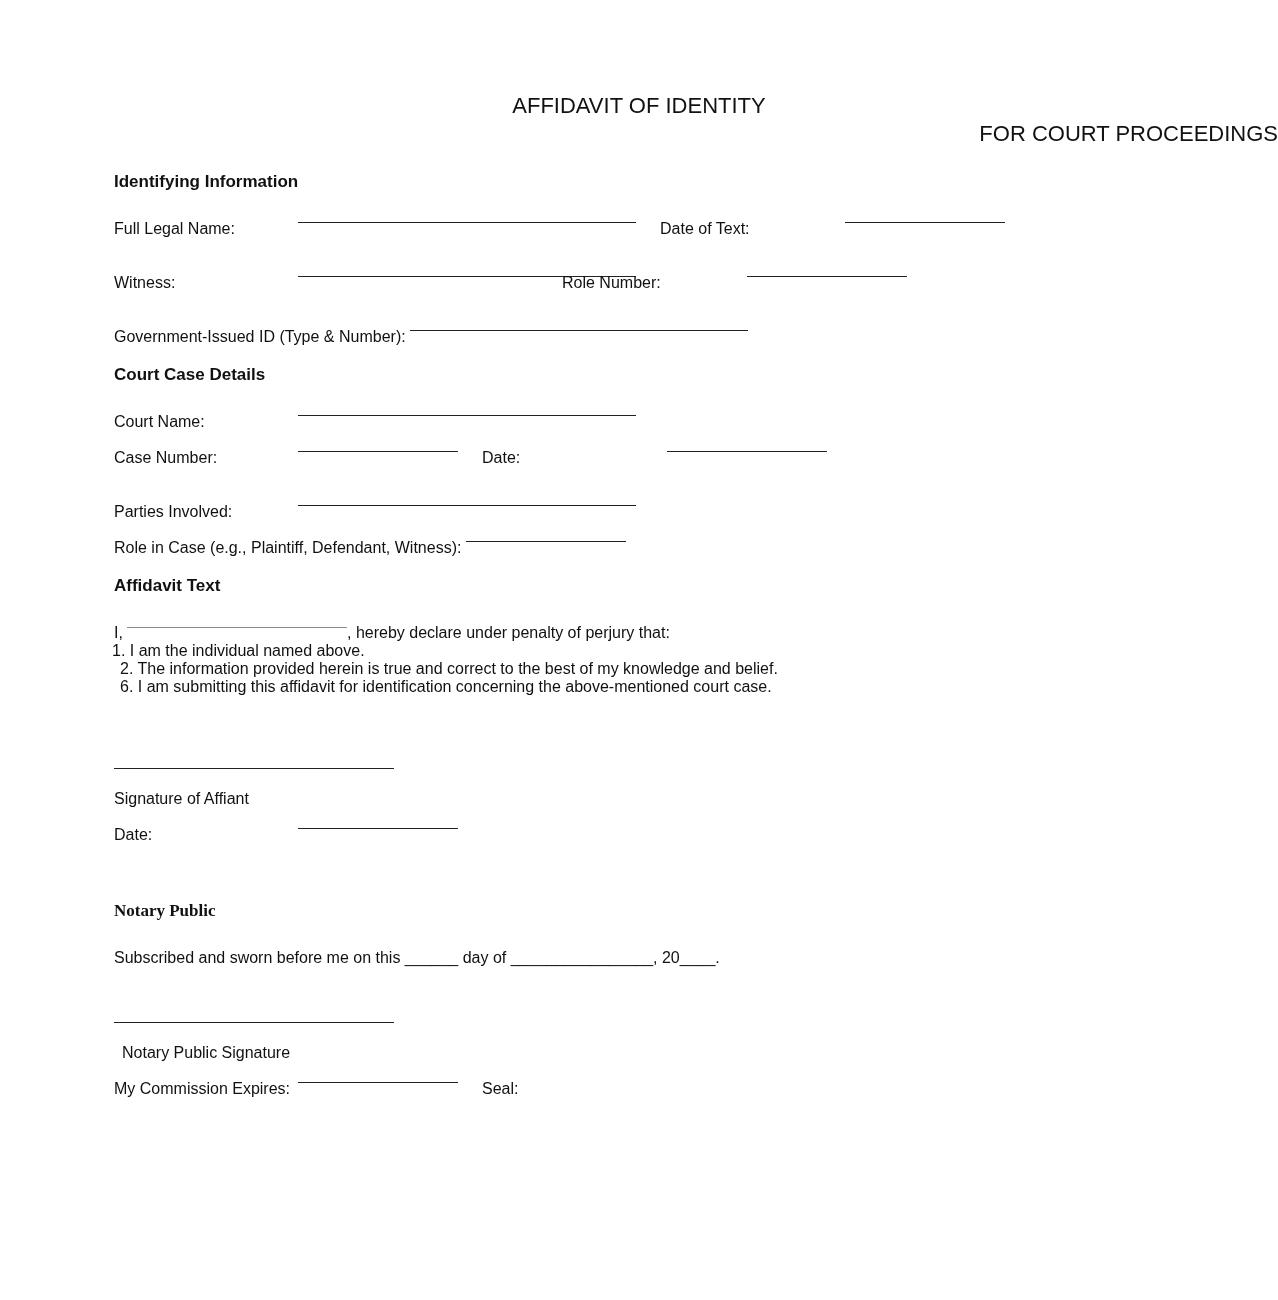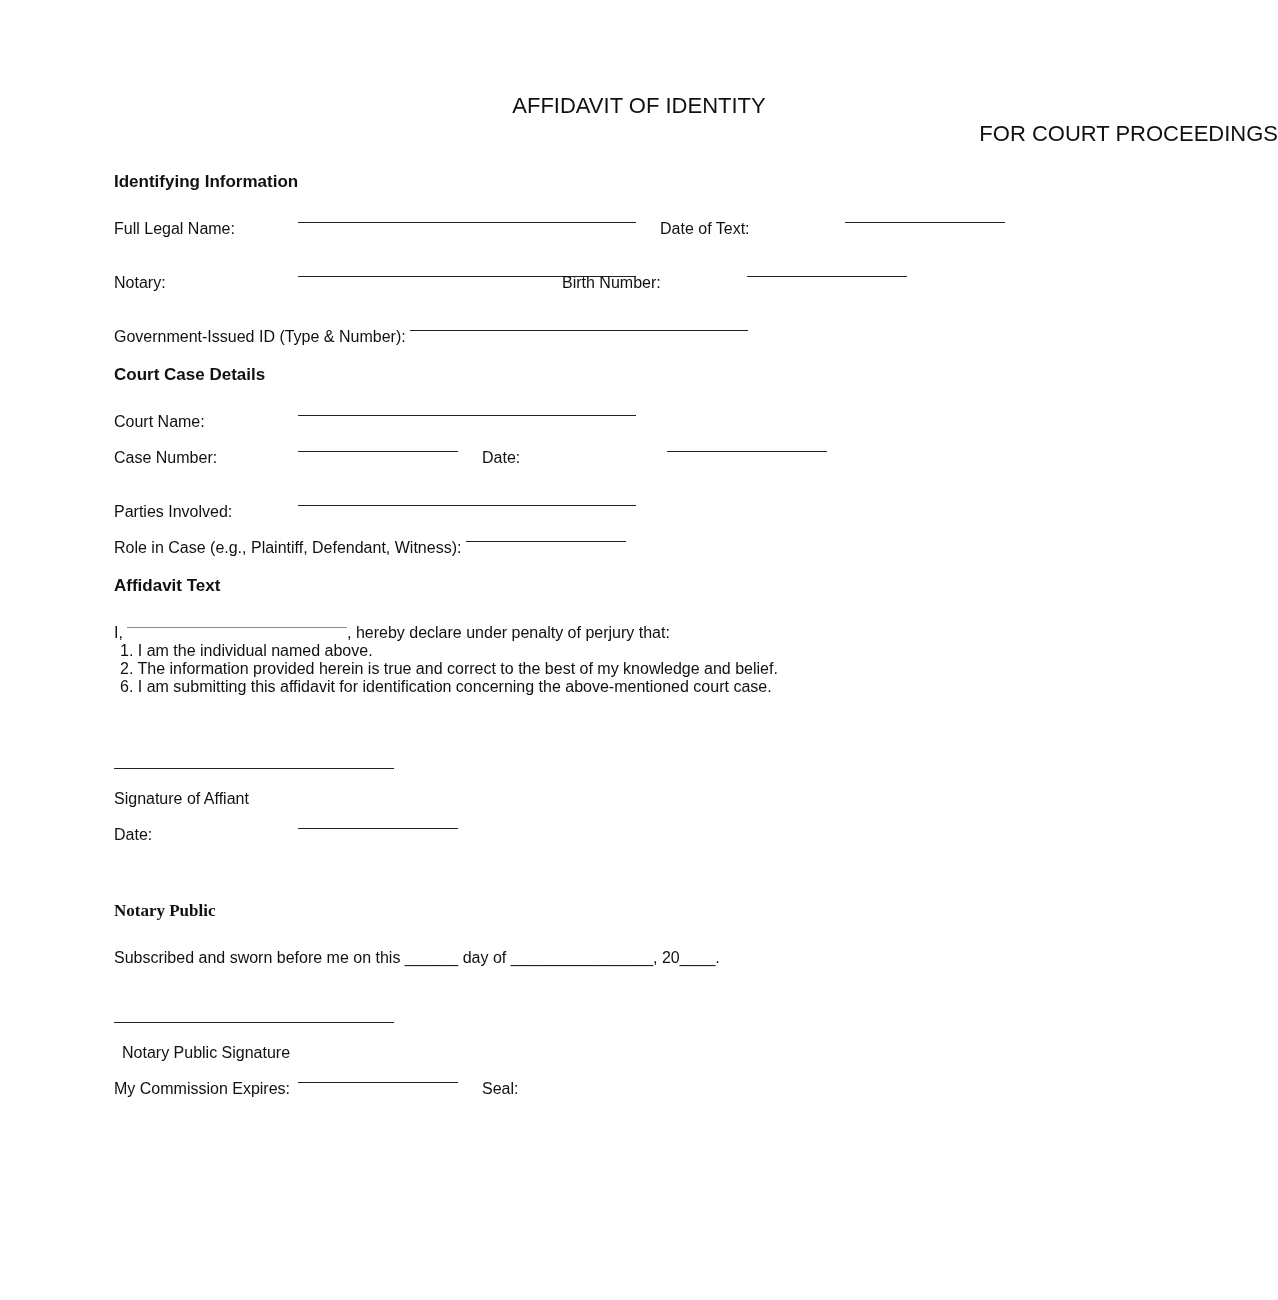--- a/index.html
+++ b/index.html
@@ -24,23 +24,23 @@
 <div class="title" style="top:92px;text-align:center;">AFFIDAVIT OF IDENTITY</div>
 <div class="title" style="top:120px;text-align:right;">FOR COURT PROCEEDINGS</div>
 
 <div class="abs h2" style="left:114px; top:172px;">Identifying Information</div>
 
 <div class="abs txt" style="left:114px; top:206px;">Full Legal Name:</div>
 <div class="line" style="left:298px; top:222px; width:338px;"></div>
 <div class="abs txt" style="left:660px; top:206px;">Date of Text:</div>
 <div class="line" style="left:845px; top:222px; width:160px;"></div>
 
-<div class="abs txt" style="left:114px; top:260px;">Notary:</div>
+<div class="abs txt" style="left:114px; top:260px;">Witness:</div>
 <div class="line" style="left:298px; top:276px; width:338px;"></div>
-<div class="abs txt" style="left:562px; top:260px;">Birth Number:</div>
+<div class="abs txt" style="left:562px; top:260px;">Role Number:</div>
 <div class="line" style="left:747px; top:276px; width:160px;"></div>
 
 <div class="abs txt" style="left:114px; top:314px;">Government-Issued ID (Type &amp; Number):</div>
 <div class="line" style="left:410px; top:330px; width:338px;"></div>
 
 <div class="abs h2" style="left:114px; top:365px;">Court Case Details</div>
 
 <div class="abs txt" style="left:114px; top:399px;">Court Name:</div>
 <div class="line" style="left:298px; top:415px; width:338px;"></div>
 
@@ -54,21 +54,21 @@
 
 <div class="abs txt" style="left:114px; top:525px;">Role in Case (e.g., Plaintiff, Defendant, Witness):</div>
 <div class="line" style="left:466px; top:541px; width:160px;"></div>
 
 <div class="abs h2" style="left:114px; top:576px;">Affidavit Text</div>
 
 <div class="abs txt" style="left:114px; top:610px;">I,</div>
 <div class="line grey" style="left:127px; top:627px; width:220px;"></div>
 <div class="abs txt" style="left:347px; top:610px;">, hereby declare under penalty of perjury that:</div>
 
-<div class="abs ol" style="left:120px; top:642px;">1. I am the individual named above.</div>
+<div class="abs ol" style="left:112px; top:642px;">1. I am the individual named above.</div>
 <div class="abs ol" style="left:120px; top:660px;">2. The information provided herein is true and correct to the best of my knowledge and belief.</div>
 <div class="abs ol" style="left:120px; top:678px;">6. I am submitting this affidavit for identification concerning the above-mentioned court case.</div>
 
 <div class="line" style="left:114px; top:768px; width:280px;"></div>
 <div class="abs txt" style="left:114px; top:776px;">Signature of Affiant</div>
 
 <div class="abs txt" style="left:114px; top:812px;">Date:</div>
 <div class="line" style="left:298px; top:828px; width:160px;"></div>
 
 <div class="abs h2" style="left:114px; top:901px;font-family:Liberation Serif, serif;">Notary Public</div>

